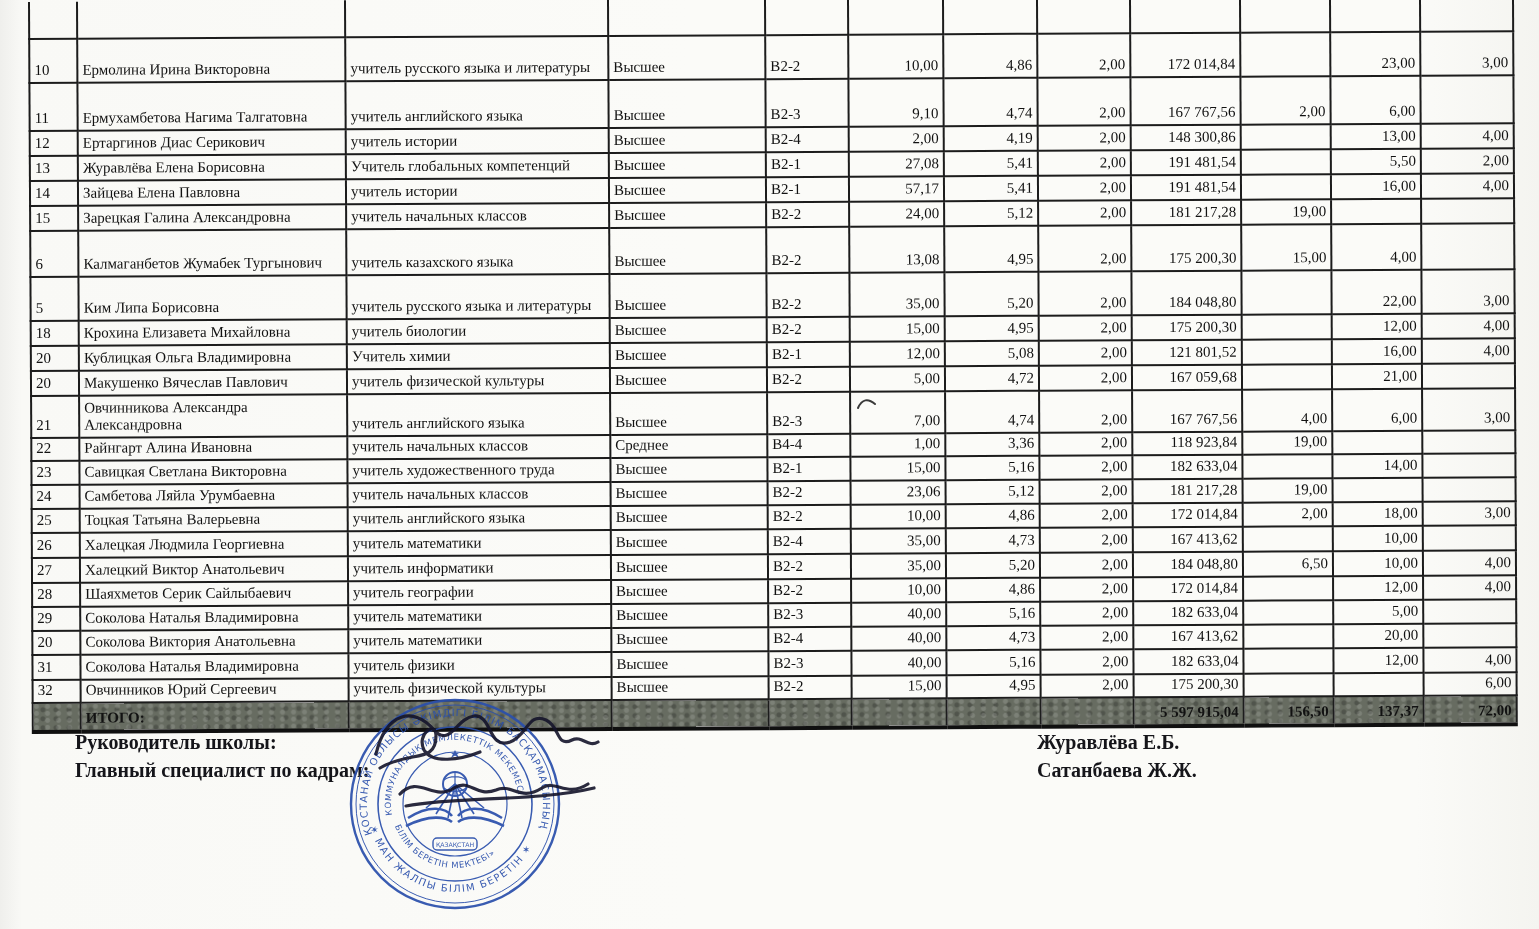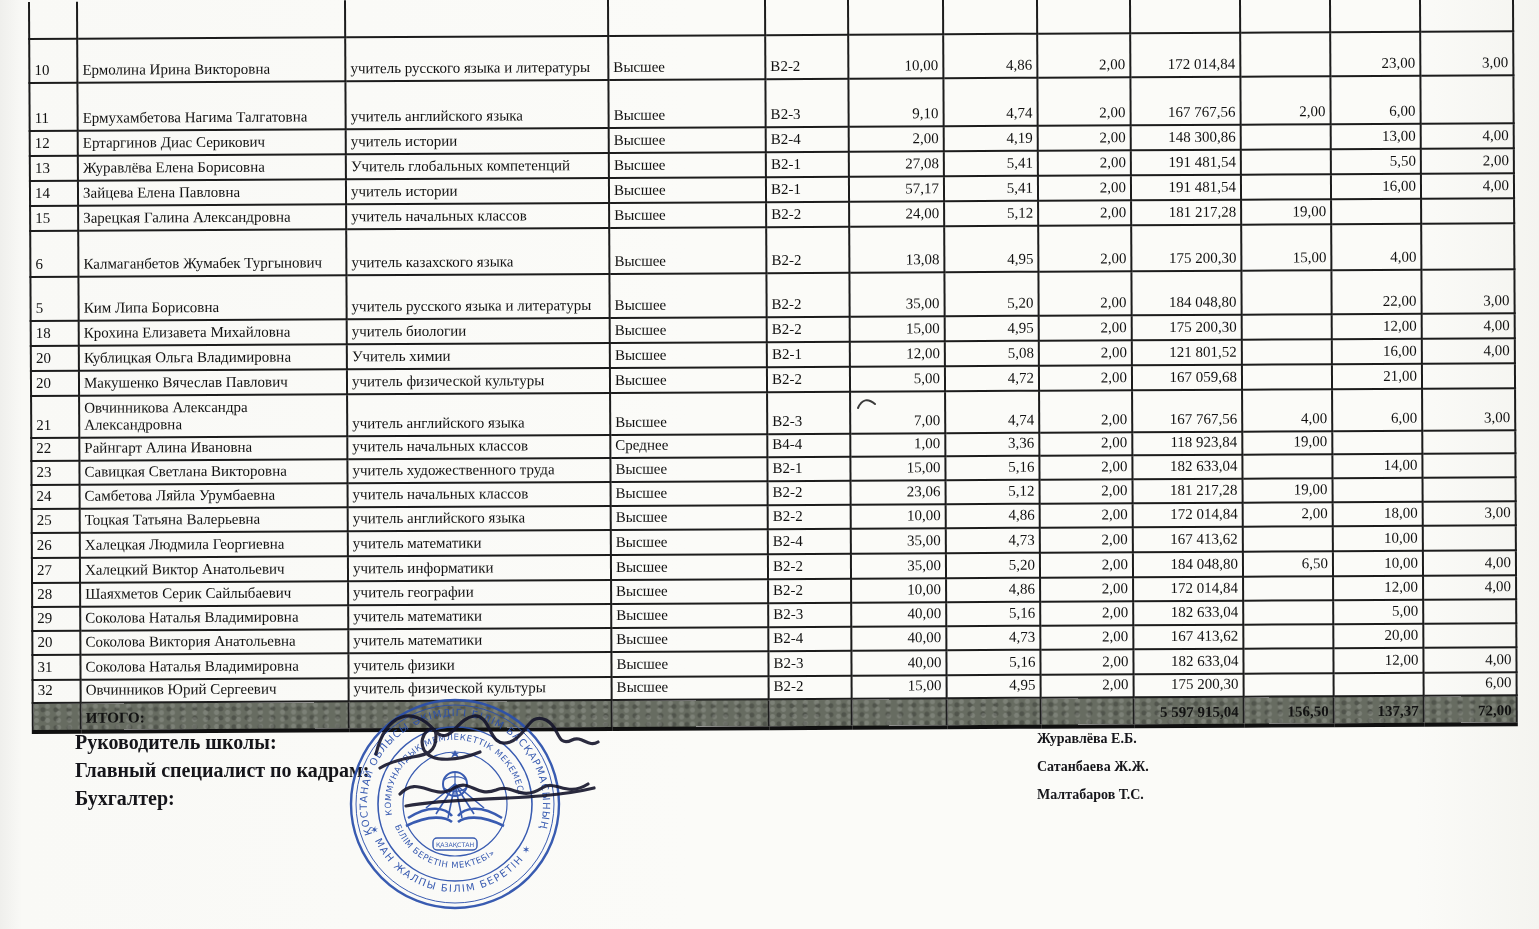--- a/index.html
+++ b/index.html
@@ -33,21 +33,21 @@
   tr.total-row td{
     background:
       radial-gradient(circle at 25% 35%, rgba(255,255,255,.14) 0 2px, transparent 3px) 0 0/11px 7px,
       radial-gradient(circle at 70% 65%, rgba(0,0,0,.22) 0 2px, transparent 3px) 0 0/13px 9px,
       #676c61;
     font-weight:bold;height:22px;border-bottom:4px solid #101010;
   }
   
   .sig-row{position:absolute;left:0;width:1232px;height:28px;}
   .sig-label{position:absolute;left:75px;font-size:20px;font-weight:600;color:#15151a;}
-  .sig-name{position:absolute;left:1037px;font-size:14px;font-weight:600;color:#15151a;}
+  .sig-name{position:absolute;left:1037px;font-size:20px;font-weight:600;color:#15151a;}
   
   .stamp-svg{position:absolute;left:338px;top:692px;opacity:.93;}
   .sign-svg{position:absolute;left:340px;top:690px;}
   .penmark-svg{position:absolute;left:856px;top:396px;}
 </style>
 </head>
 <body>
 
 <div class="paper">
 
@@ -423,24 +423,20 @@
     </tbody>
   </table>
 
   <div class="sig-row" style="top:731px">
     <span class="sig-label">Руководитель школы:</span>
     <span class="sig-name">Журавлёва Е.Б.</span>
   </div>
   <div class="sig-row" style="top:759px">
     <span class="sig-label">Главный специалист по кадрам:</span>
     <span class="sig-name">Сатанбаева Ж.Ж.</span>
-  </div>
-  <div class="sig-row" style="top:787px">
-    <span class="sig-label">Бухгалтер:</span>
-    <span class="sig-name">Малтабаров Т.С.</span>
   </div>
 
   <svg class="stamp-svg" width="234" height="234" viewBox="0 0 234 234">
     <g fill="none" stroke="#2b50ac">
       <circle cx="117" cy="112" r="104" stroke-width="2.4"></circle>
       <circle cx="117" cy="112" r="99" stroke-width="1"></circle>
       <circle cx="117" cy="112" r="77" stroke-width="1.6"></circle>
       <circle cx="117" cy="112" r="52" stroke-width="1.2"></circle>
     </g>
     <defs>

